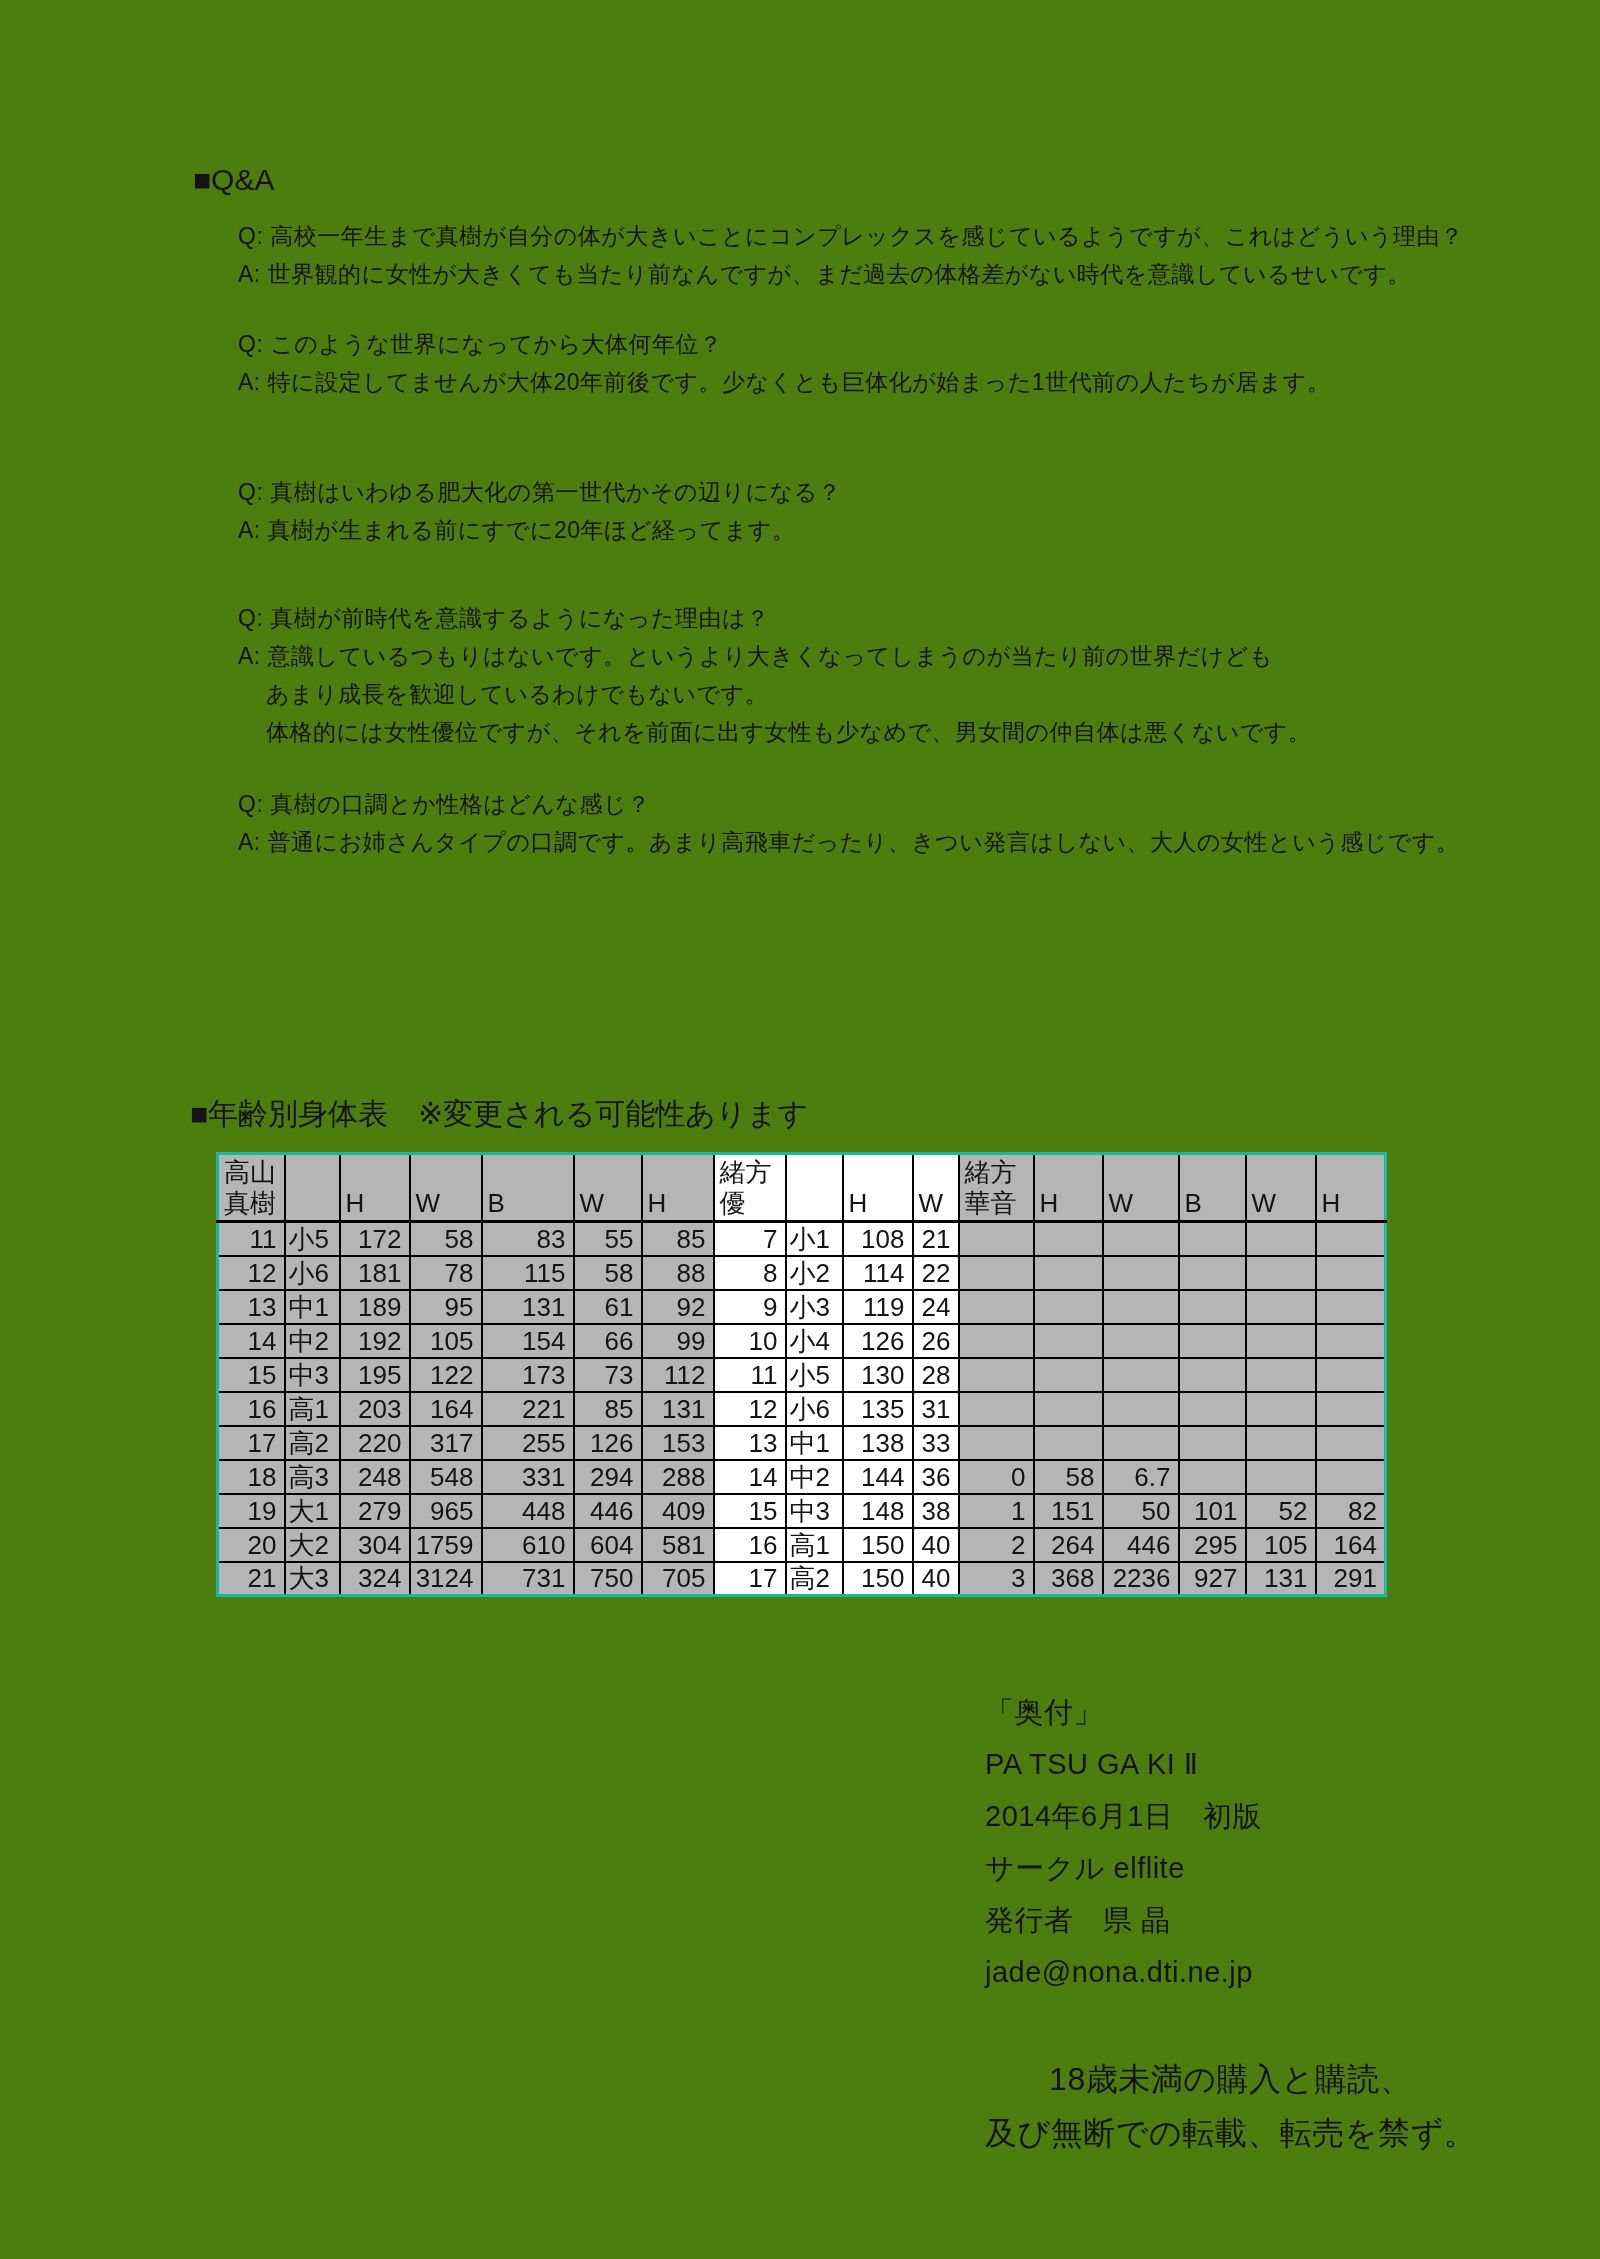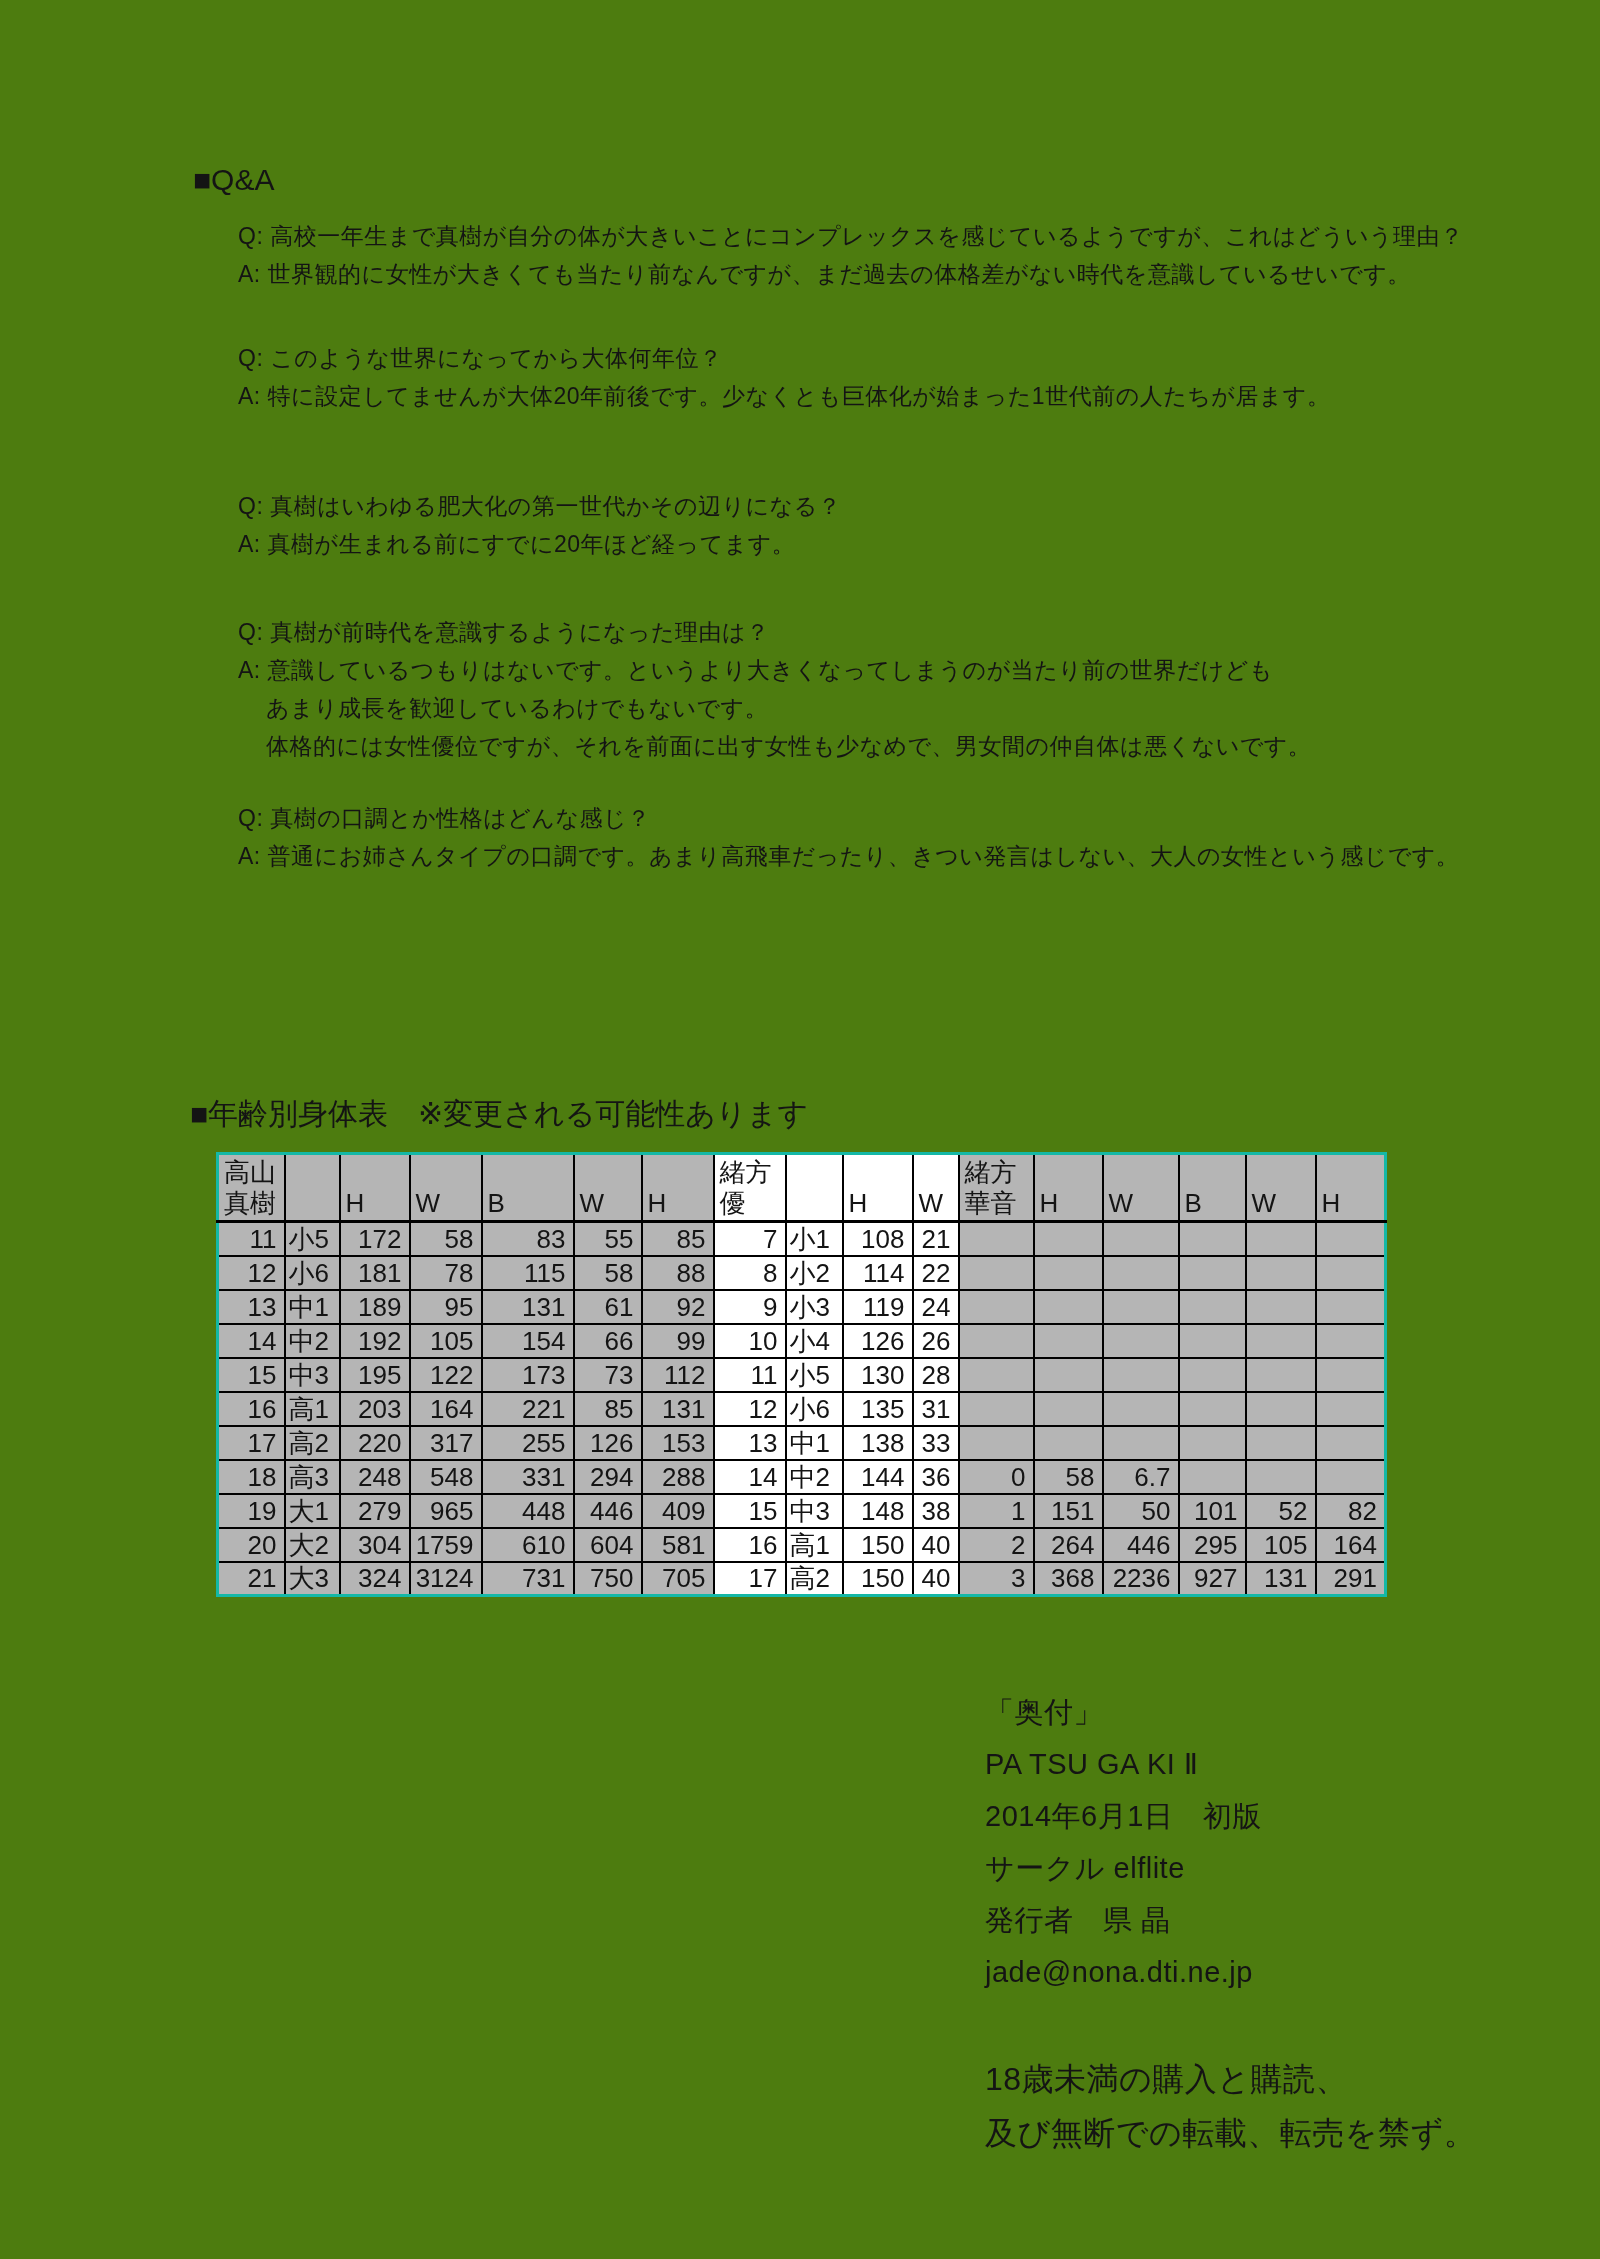--- a/index.html
+++ b/index.html
@@ -31,21 +31,21 @@
     width: 1320px;
   }
   .qa p {
     margin: 0;
     font-size: 23px;
     line-height: 38px;
     white-space: nowrap;
     letter-spacing: 0.5px;
   }
   .qa .cont { padding-left: 28px; }
-  .qa .qa-block.gap-s  { margin-top: 46px; }
+  .qa .qa-block.gap-s  { margin-top: 32px; }
   .qa .qa-block.gap-l  { margin-top: 72px; }
   .qa .qa-block.gap-m  { margin-top: 50px; }
   .qa .qa-block.gap-m2 { margin-top: 34px; }
 
   
   .tbl-title {
     position: absolute;
     left: 190px;
     top: 1097px;
     margin: 0;
@@ -107,20 +107,21 @@
     margin: 0;
     font-size: 29px;
     line-height: 52px;
     white-space: nowrap;
     letter-spacing: 0.5px;
   }
   .notice {
     position: absolute;
     left: 985px;
     top: 2052px;
+    text-align: center;
   }
   .notice p {
     margin: 0;
     font-size: 32px;
     line-height: 54px;
     white-space: nowrap;
     letter-spacing: 0.5px;
   }
 </style>
 </head>

